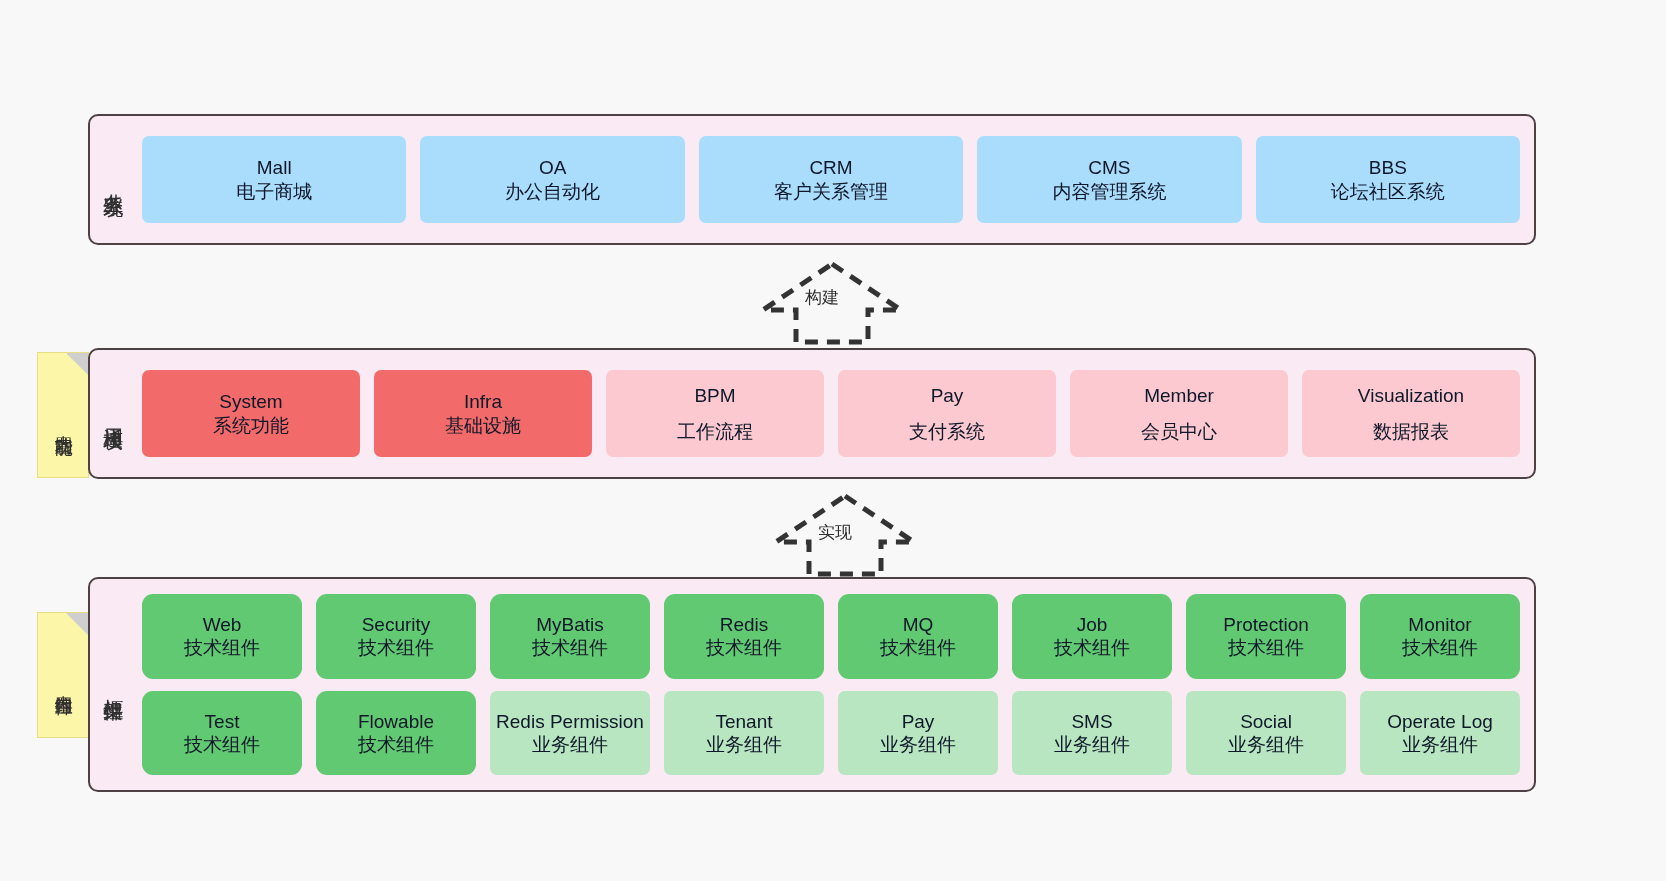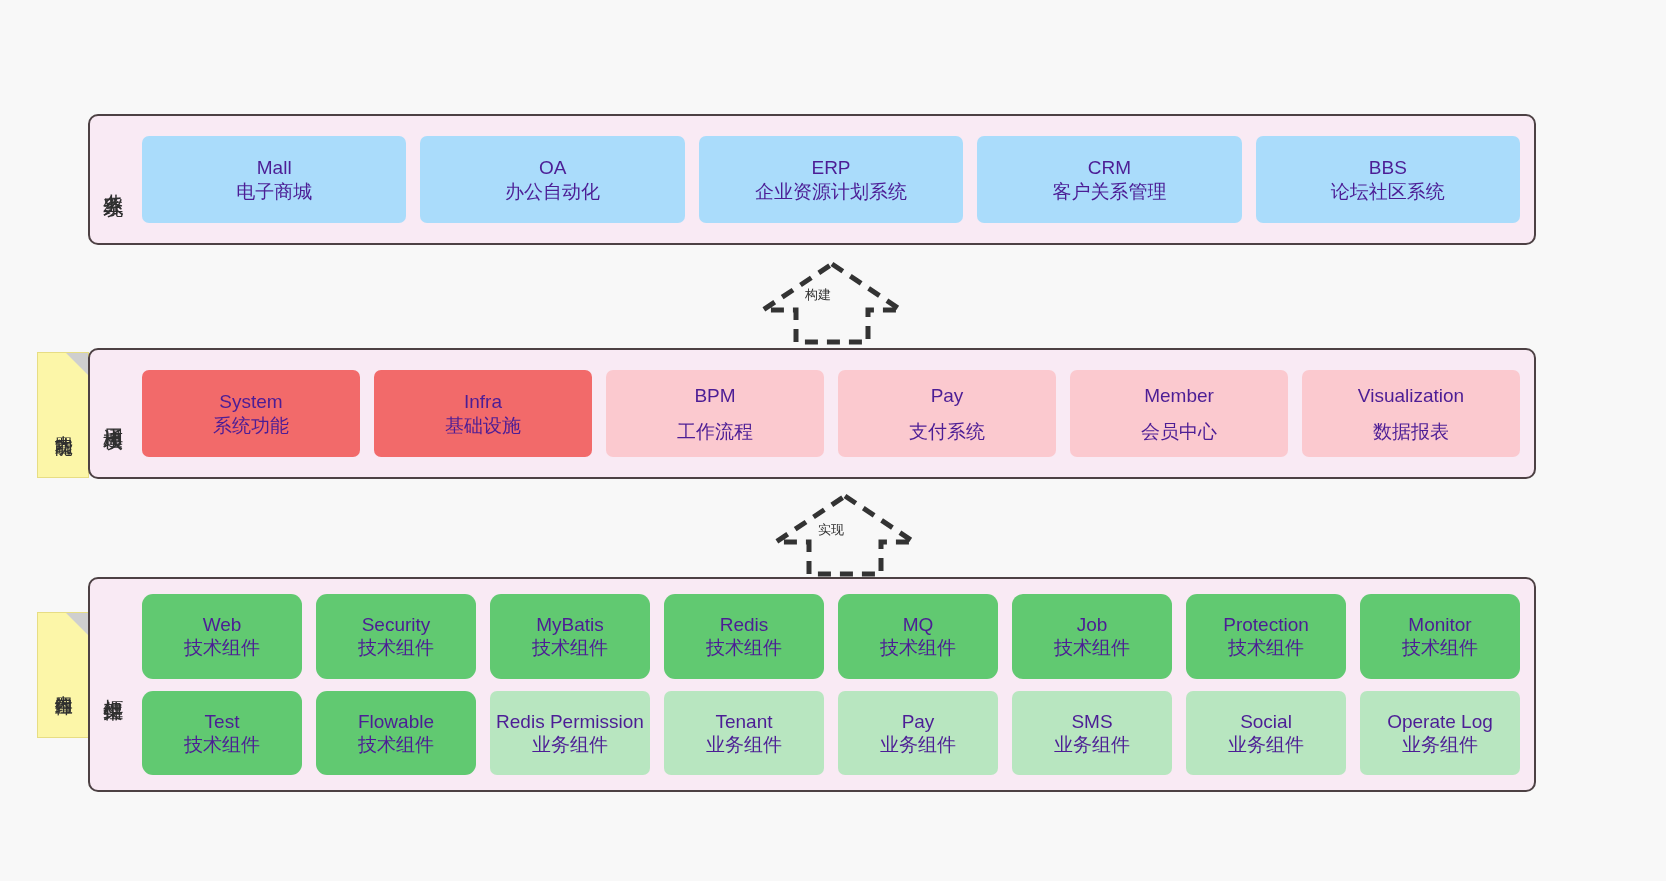--- a/index.html
+++ b/index.html
@@ -60,21 +60,21 @@
     box-sizing: border-box;
     flex: 1 1 0;
     border-radius: 7px;
     display: flex;
     flex-direction: column;
     align-items: center;
     justify-content: center;
     text-align: center;
     font-size: 19px;
     line-height: 1.22;
-    color: #4c1d95;
+    color: #0f172a;
     padding: 4px 6px;
   }
   .card .t1 { display: block; }
   .card .t2 { display: block; }
 
   
   .layer-business { left: 88px; top: 114px; width: 1448px; height: 131px; }
   .layer-business .layer-body { padding-top: 20px; padding-bottom: 20px; }
   .card-blue { background: #aadcfb; }
 
@@ -129,21 +129,21 @@
   }
   .note-common { left: 37px; top: 352px; width: 52px; height: 126px; }
   .note-framework { left: 37px; top: 612px; width: 52px; height: 126px; }
 
   
   .arrow {
     position: absolute;
   }
   .arrow-label {
     position: absolute;
-    font-size: 13px;
+    font-size: 17px;
     color: #2f2f2f;
     white-space: nowrap;
     background: transparent;
   }
 </style>
 </head>
 <body>
 
 <div class="canvas">
 
@@ -152,26 +152,26 @@
     <div class="layer-body">
       <div class="card card-blue">
         <span class="t1">Mall</span>
         <span class="t2">电子商城</span>
       </div>
       <div class="card card-blue">
         <span class="t1">OA</span>
         <span class="t2">办公自动化</span>
       </div>
       <div class="card card-blue">
-        <span class="t1">ERP</span>
-        <span class="t2">企业资源计划系统</span>
-      </div>
-      <div class="card card-blue">
         <span class="t1">CRM</span>
         <span class="t2">客户关系管理</span>
+      </div>
+      <div class="card card-blue">
+        <span class="t1">CMS</span>
+        <span class="t2">内容管理系统</span>
       </div>
       <div class="card card-blue">
         <span class="t1">BBS</span>
         <span class="t2">论坛社区系统</span>
       </div>
     </div>
   </div>
 
   <div class="arrow" style="left:757px; top:258px; width:150px; height:88px;">
     <svg width="150" height="88" viewBox="0 0 150 88">

